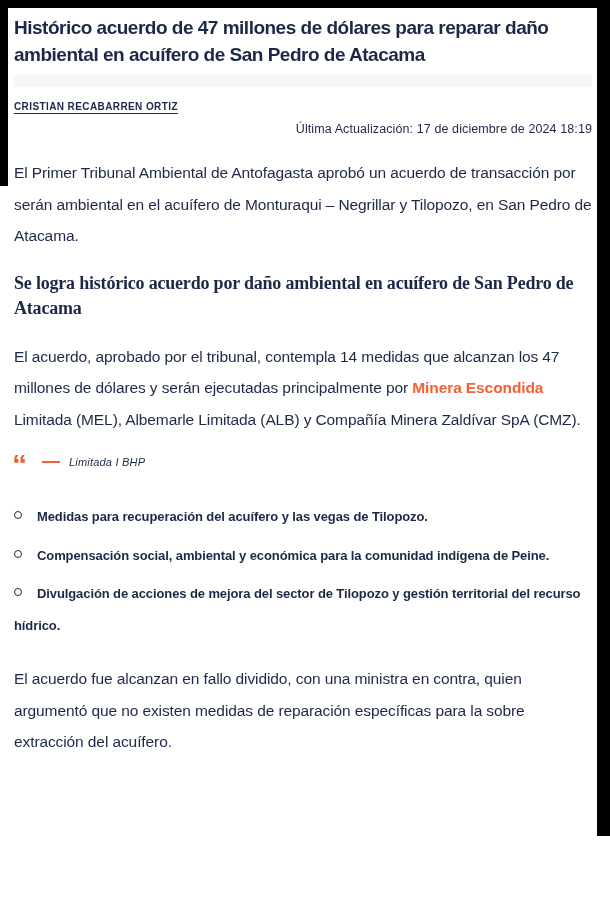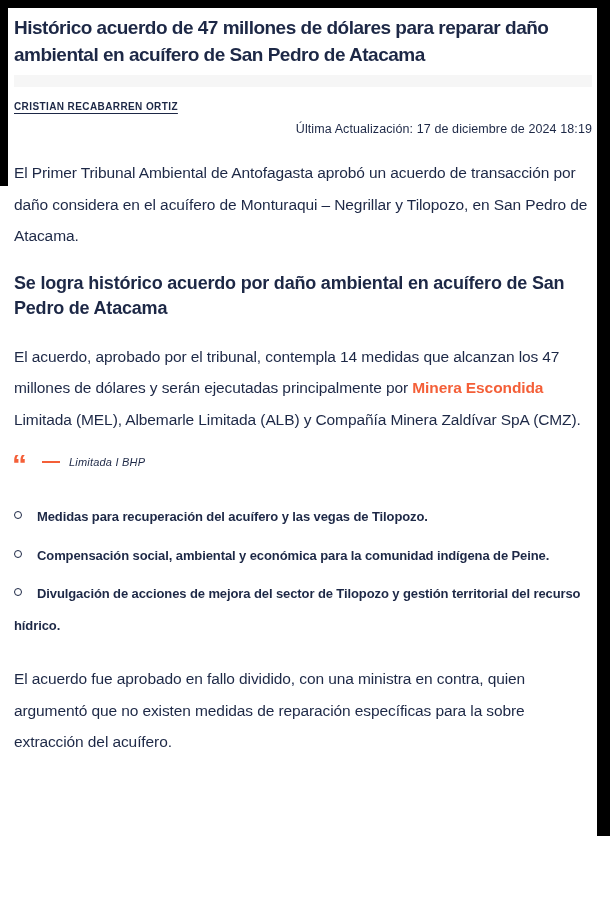--- a/index.html
+++ b/index.html
@@ -34,20 +34,21 @@
   }
   .updated{margin-top:8px;font-size:12.5px;letter-spacing:0.1px;text-align:right;}
 
   p.body{
     margin:0;font-size:15.5px;line-height:31.5px;letter-spacing:-0.1px;
   }
   p.lead{margin-top:21px;}
   h2.subhead{
     margin:19px 0 0 0;font-size:18px;font-weight:bold;line-height:25px;
     letter-spacing:-0.2px;
+    font-family:Liberation Serif, serif;
   }
   p.para2{margin-top:20px;}
   a.accent-link{
     color:var(--accent);font-weight:bold;
     text-underline-offset:3px;text-decoration-thickness:1.5px;cursor:pointer;
   }
 
   blockquote.quote{
     margin:18px 0 0 0;padding:0 0 0 28px;position:relative;
   }
@@ -84,35 +85,35 @@
 
   <h1 class="title">Histórico acuerdo de 47 millones de dólares para reparar daño ambiental en acuífero de San Pedro de Atacama</h1>
 
   <div class="placeholder-bar"></div>
 
   <div>
     <span class="author">CRISTIAN RECABARREN ORTIZ</span>
     <div class="updated">Última Actualización: 17 de diciembre de 2024 18:19</div>
   </div>
 
-  <p class="body lead">El Primer Tribunal Ambiental de Antofagasta aprobó un acuerdo de transacción por daño considera en el acuífero de Monturaqui – Negrillar y Tilopozo, en San Pedro de Atacama.</p>
+  <p class="body lead">El Primer Tribunal Ambiental de Antofagasta aprobó un acuerdo de transacción por serán ambiental en el acuífero de Monturaqui – Negrillar y Tilopozo, en San Pedro de Atacama.</p>
 
   <h2 class="subhead">Se logra histórico acuerdo por daño ambiental en acuífero de San Pedro de Atacama</h2>
 
   <p class="body para2"><span>El acuerdo, aprobado por el tribunal, contempla 14 medidas que alcanzan los 47 millones de dólares y serán ejecutadas principalmente por </span><a class="accent-link">Minera Escondida</a><span> Limitada (MEL), Albemarle Limitada (ALB) y Compañía Minera Zaldívar SpA (CMZ).</span></p>
 
   <blockquote class="quote">
     <span class="quote-mark">“</span>
     <div class="attribution">
       <span class="attribution-dash"></span>
       <span class="attribution-text">Limitada I BHP</span>
     </div>
   </blockquote>
 
   <ul class="bullets">
     <li><span class="bullet-icon"></span><span>Medidas para recuperación del acuífero y las vegas de Tilopozo.</span></li>
     <li><span class="bullet-icon"></span><span>Compensación social, ambiental y económica para la comunidad indígena de Peine.</span></li>
     <li><span class="bullet-icon"></span><span>Divulgación de acciones de mejora del sector de Tilopozo y gestión territorial del recurso hídrico.</span></li>
   </ul>
 
-  <p class="body closing">El acuerdo fue aprobado en fallo dividido, con una ministra en contra, quien argumentó que no existen medidas de reparación específicas para la sobre extracción del acuífero.</p>
+  <p class="body closing">El acuerdo fue alcanzan en fallo dividido, con una ministra en contra, quien argumentó que no existen medidas de reparación específicas para la sobre extracción del acuífero.</p>
 
 </div>
 
 </body></html>

